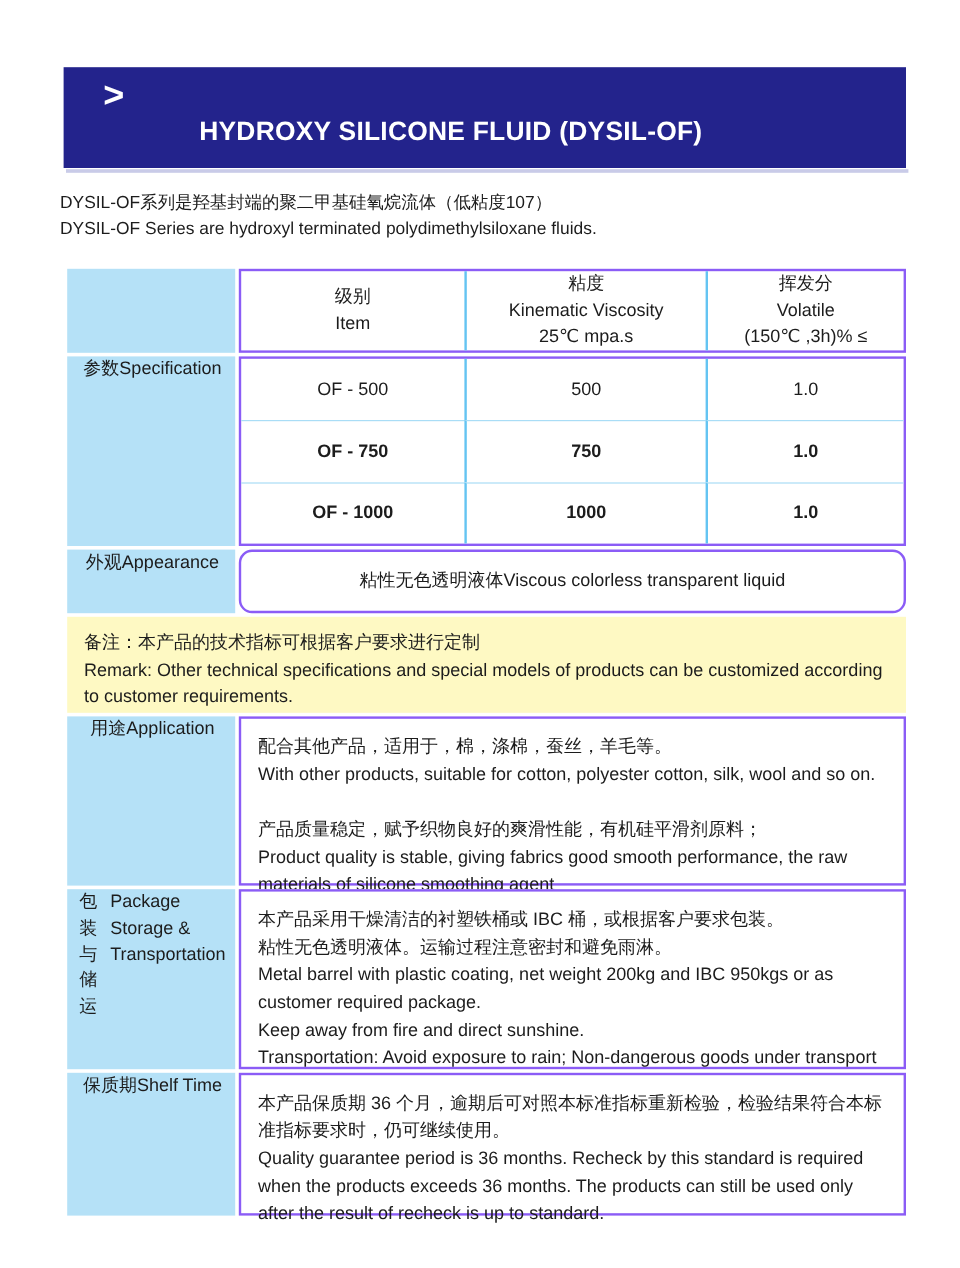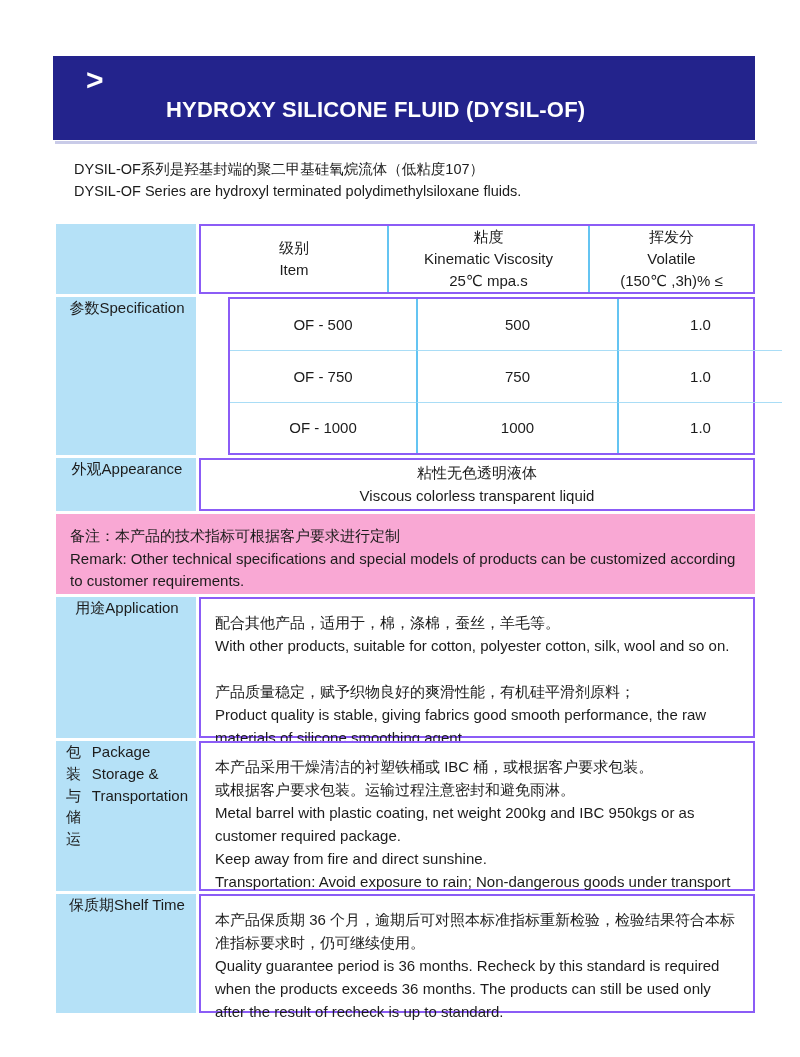--- a/index.html
+++ b/index.html
@@ -16,51 +16,51 @@
   }
   .banner-underline {
     position:absolute; left:55px; top:141px; width:702px; height:3px; background:#c9cbe8;
   }
   .banner-row1 { display:flex; align-items:center; }
   .chevron { color:#ffffff; font-size:30px; font-weight:700; line-height:1; margin-right:16px; }
   .title-cn { color:#ffffff; font-size:29px; font-weight:700; letter-spacing:3px; line-height:1.25; }
   .title-en { color:#ffffff; font-size:22px; font-weight:700; margin-left:80px; margin-top:2px; letter-spacing:0.2px; }
 
   
-  .intro { position:absolute; left:74px; top:158px; width:660px; font-size:14.5px; line-height:1.55; }
+  .intro { position:absolute; left:50px; top:158px; width:660px; font-size:14.5px; line-height:1.55; }
 
   
   .sheet {
     position:absolute; left:56px; top:224px; width:699px;
     display:grid; grid-template-columns:140px 556px;
     grid-template-rows:70px 158px 53px 80px 141px 150px 119px;
     gap:3px;
   }
   .lbl {
     background:#b5e1f7; display:flex; flex-direction:row; justify-content:center;
     box-sizing:border-box; padding:0 8px 0 10px; font-size:15px; line-height:1.45;
   }
   .cell { background:#ffffff; border:2px solid #8b5cf6; box-sizing:border-box; }
 
   .cols3 { display:grid; grid-template-columns:186px 201px 165px; }
   .hcell, .scell {
     display:flex; flex-direction:column; align-items:center; justify-content:center;
     text-align:center; font-size:15px; line-height:1.45; box-sizing:border-box;
   }
   .vline { border-left:2px solid #64c4f2; }
-  .specbody { grid-template-rows:repeat(3,1fr);margin-left:29px; }
-  .rowline { border-top:1px solid #a9ddf6; }
+  .specbody { grid-template-rows:repeat(3,1fr); }
+  .rowline { border-top:1px solid #a9ddf6;font-weight:bold; }
 
   .center-cell {
-    display:flex; flex-direction:column; align-items:center; justify-content:center;
-    text-align:center; font-size:15px; line-height:1.5;
+    display:flex; flex-direction:row; align-items:center; justify-content:center;
+    text-align:center; font-size:15px; line-height:1.5;border-radius:11px;
   }
 
   .remark {
-    grid-column:1 / -1; background:#f9a8d4; box-sizing:border-box;
+    grid-column:1 / -1; background:#fef9c3; box-sizing:border-box;
     padding:11px 14px 0 14px; font-size:15px; line-height:1.5;
   }
 
   .content-cell { padding:13px 16px 0 14px; font-size:15px; line-height:1.53; }
   .para + .para { margin-top:23px; }
 </style>
 </head>
 <body>
 
 <div class="page">
@@ -144,21 +144,21 @@
         <div>Product quality is stable, giving fabrics good smooth performance, the raw materials of silicone smoothing agent</div>
       </div>
     </div>
 
     <div class="lbl">
       <span>包装与储运</span>
       <span>Package Storage &amp; Transportation</span>
     </div>
     <div class="cell content-cell">
       <div>本产品采用干燥清洁的衬塑铁桶或 IBC 桶，或根据客户要求包装。</div>
-      <div>或根据客户要求包装。运输过程注意密封和避免雨淋。</div>
+      <div>粘性无色透明液体。运输过程注意密封和避免雨淋。</div>
       <div>Metal barrel with plastic coating, net weight 200kg and IBC 950kgs or as customer required package.</div>
       <div>Keep away from fire and direct sunshine.</div>
       <div>Transportation: Avoid exposure to rain; Non-dangerous goods under transport regulations.</div>
     </div>
 
     <div class="lbl">
       <span>保质期</span>
       <span>Shelf Time</span>
     </div>
     <div class="cell content-cell">

